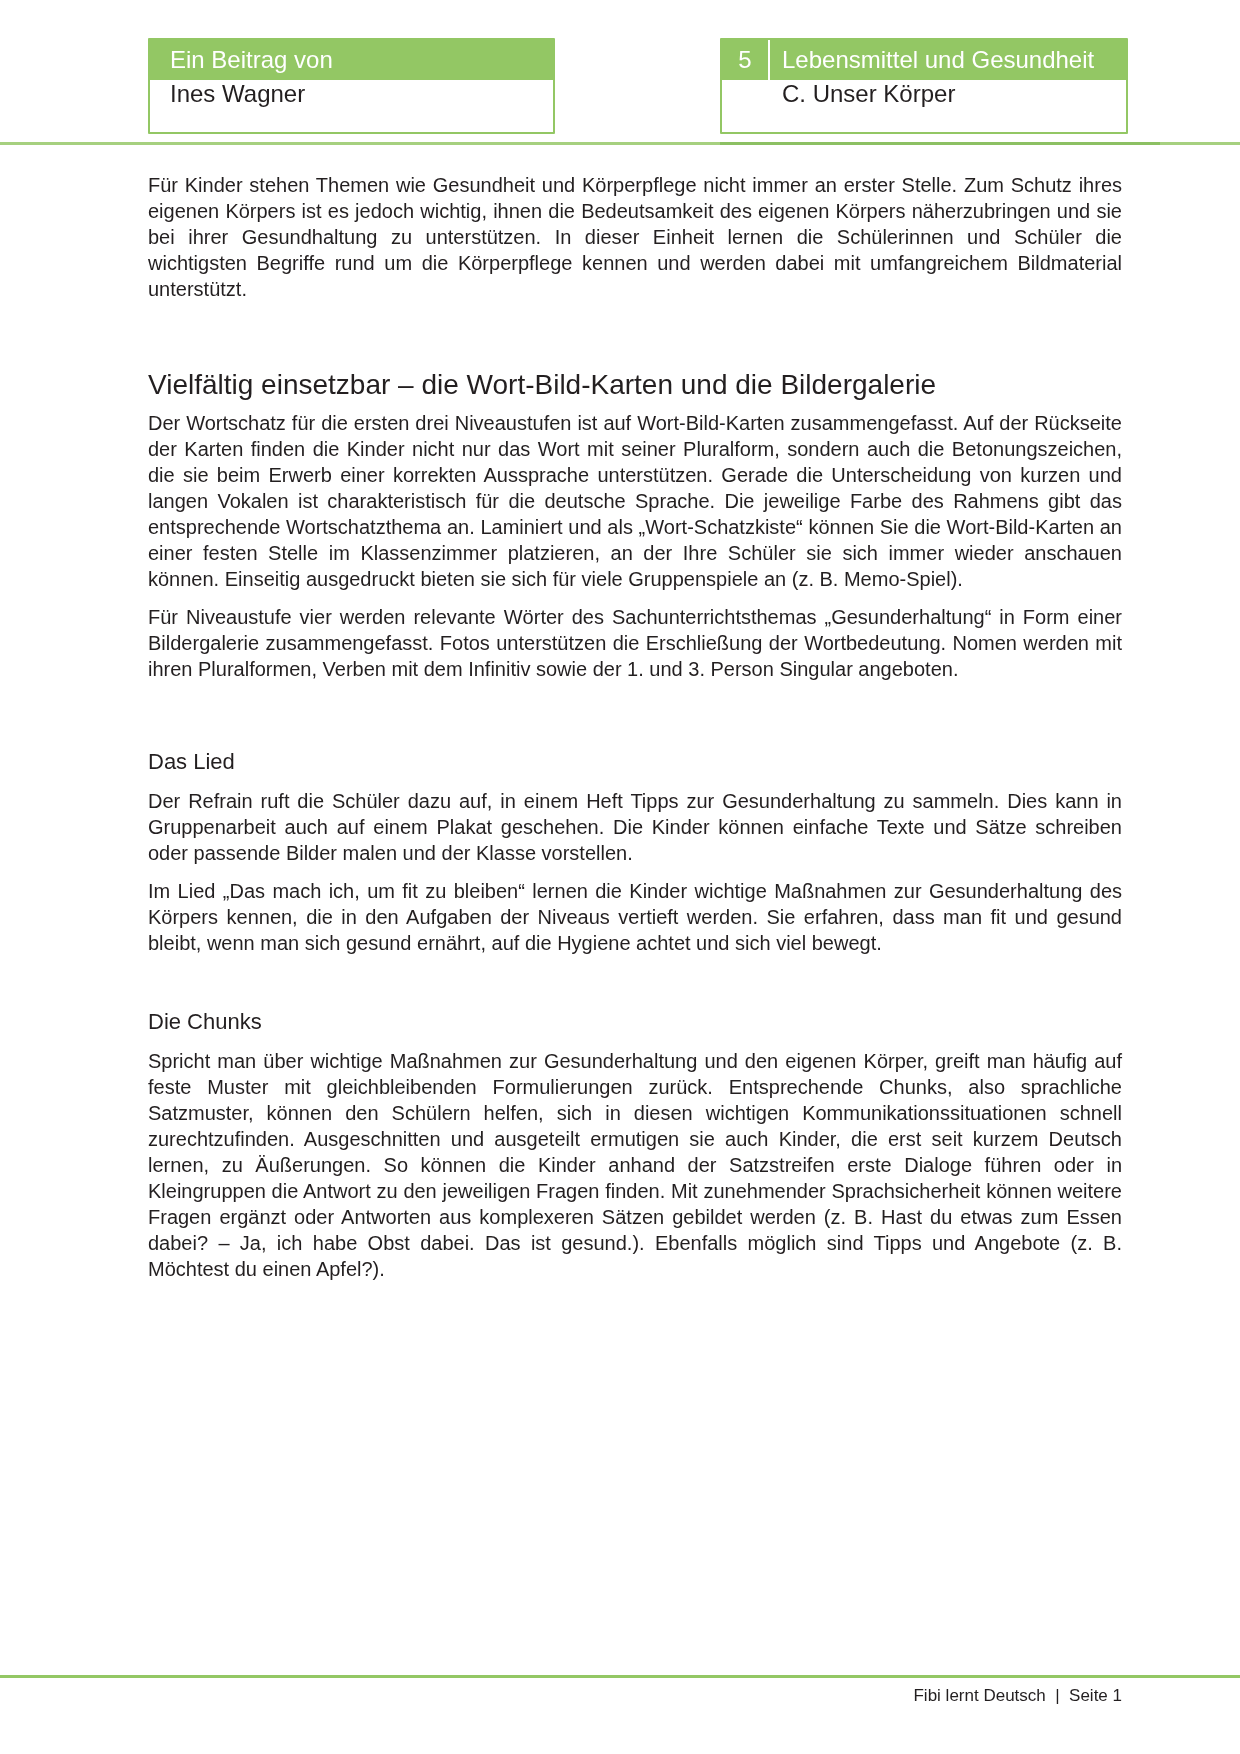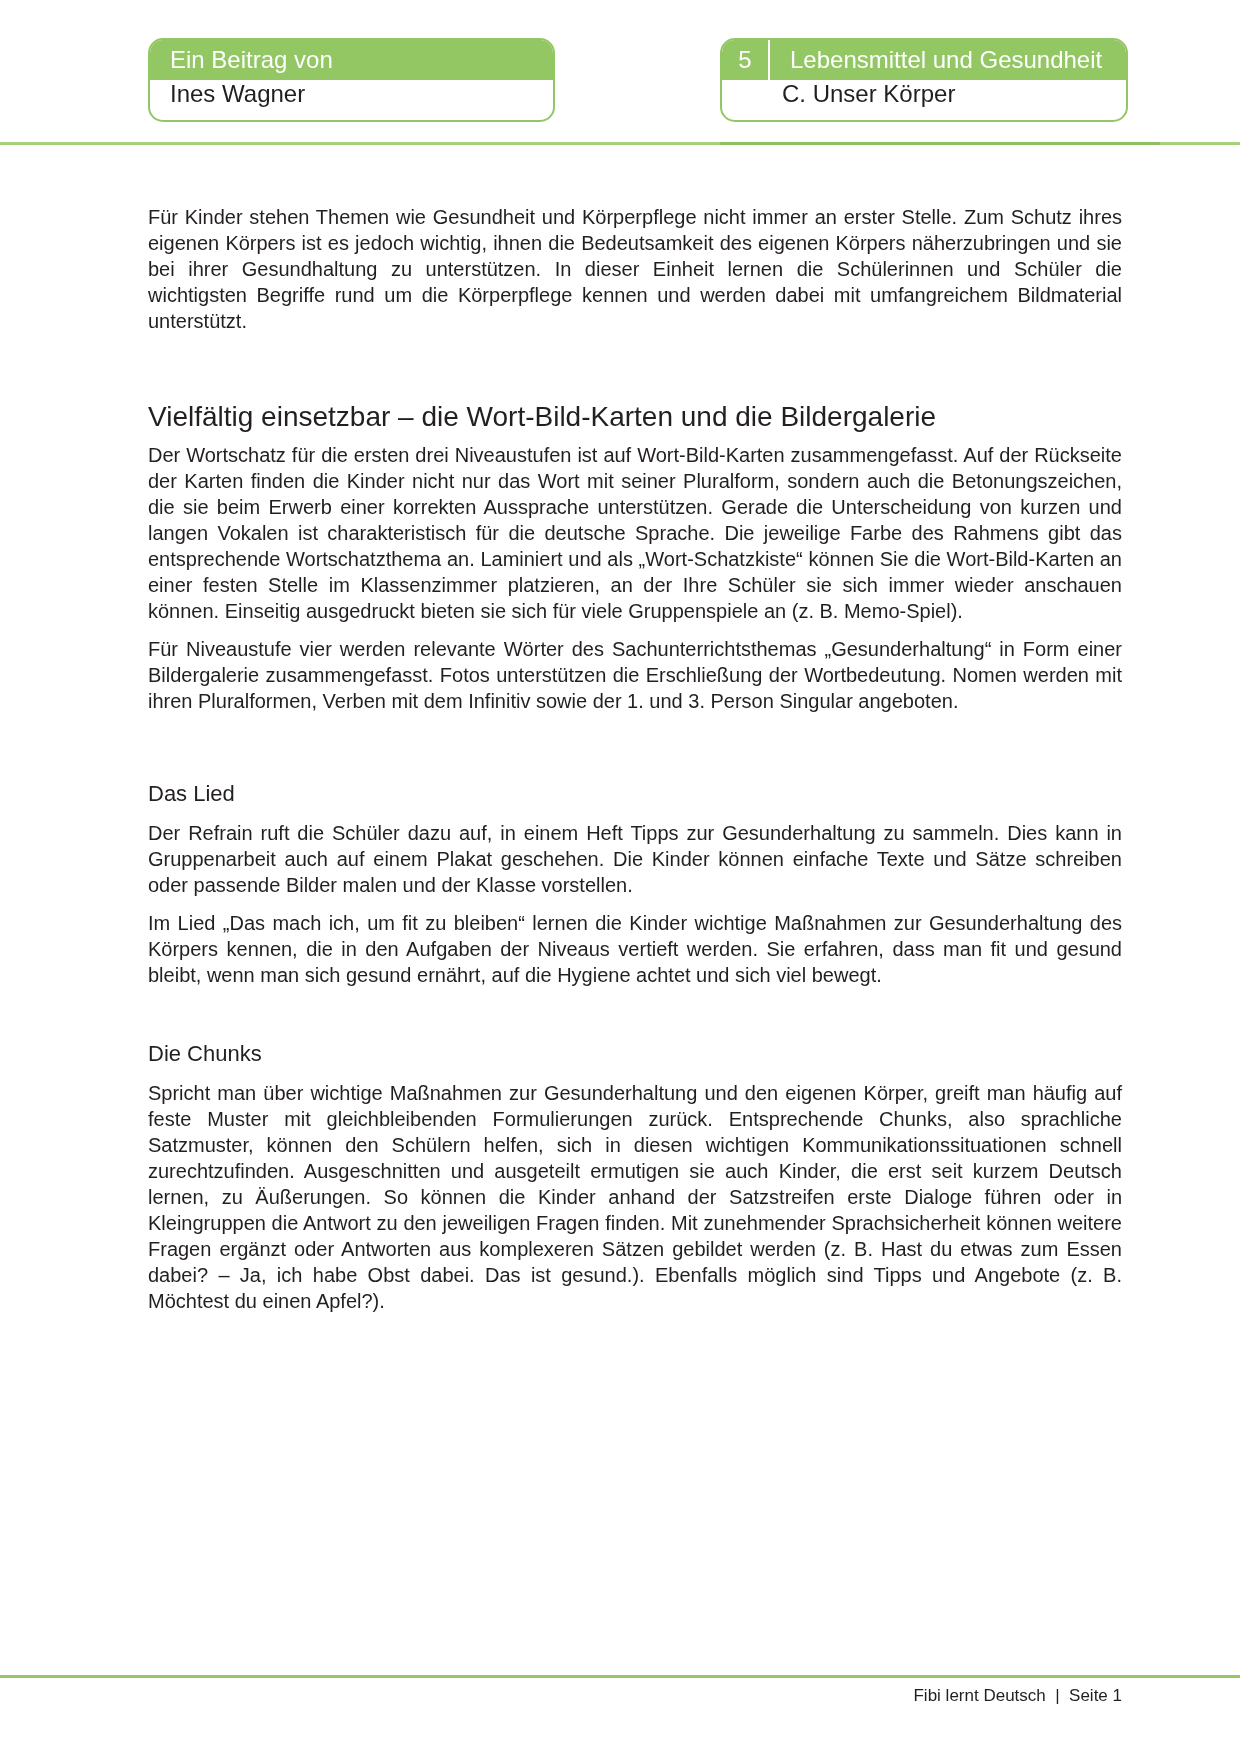--- a/index.html
+++ b/index.html
@@ -1,36 +1,36 @@
 <!DOCTYPE html>
 <html><head>
 <meta charset="utf-8">
 <style>
   html, body { margin: 0; padding: 0; background: #ffffff; }
   body { width: 1240px; height: 1754px; position: relative; overflow: hidden;
          font-family: "Liberation Sans", sans-serif; color: #231f20; }
 
-  .hbox { position: absolute; top: 38px; height: 84px; border: 2px solid #93c764;
-          border-radius: 15px; box-sizing: border-box; overflow: hidden; background: #fff; }
+  .hbox { position: absolute; top: 38px; height: 96px; border: 2px solid #93c764;
+          border-radius: 1px; box-sizing: border-box; overflow: hidden; background: #fff; }
   .hbox .band { height: 40px; background: #93c764; color: #ffffff; font-size: 24px;
                 display: flex; align-items: center; }
   .hbox .lower { height: 40px; font-size: 24px; display: flex; align-items: flex-start; color: #231f20; }
   #box-left { left: 148px; width: 407px; }
   #box-left .band span, #box-left .lower span { padding-left: 20px; }
   #box-right { left: 720px; width: 408px; }
   #box-right .band .num { width: 46px; text-align: center; border-right: 2px solid #ffffff; height: 100%;
                           display: flex; align-items: center; justify-content: center; }
-  #box-right .band .title { padding-left: 20px; }
+  #box-right .band .title { padding-left: 12px; }
   #box-right .lower span { padding-left: 60px; }
 
   .rule-top { position: absolute; top: 142px; left: 0; width: 1240px; height: 3px; background: #a6d07f; }
   .rule-top-accent { position: absolute; top: 142px; left: 720px; width: 440px; height: 3px; background: #8cc063; }
   .rule-bottom { position: absolute; top: 1675px; left: 0; width: 1240px; height: 3px; background: #93c764; }
 
-  .content { position: absolute; left: 148px; top: 172px; width: 974px; margin-top: 32px; }
+  .content { position: absolute; left: 148px; top: 172px; width: 974px; }
   .p { font-size: 20px; line-height: 26px; text-align: justify; margin: 0 0 12px 0; }
   .h2 { font-size: 28px; line-height: 34px; margin: 0 0 8px 0; font-weight: normal; }
   .h3 { font-size: 22px; line-height: 28px; margin: 0 0 12px 0; font-weight: normal; }
   .gap-lg { height: 54px; }
   .gap-md { height: 40px; }
 
   .footer { position: absolute; top: 1686px; right: 118px; font-size: 17px; color: #231f20;
             white-space: pre; padding-left: 28px; }
 </style>
 </head>

